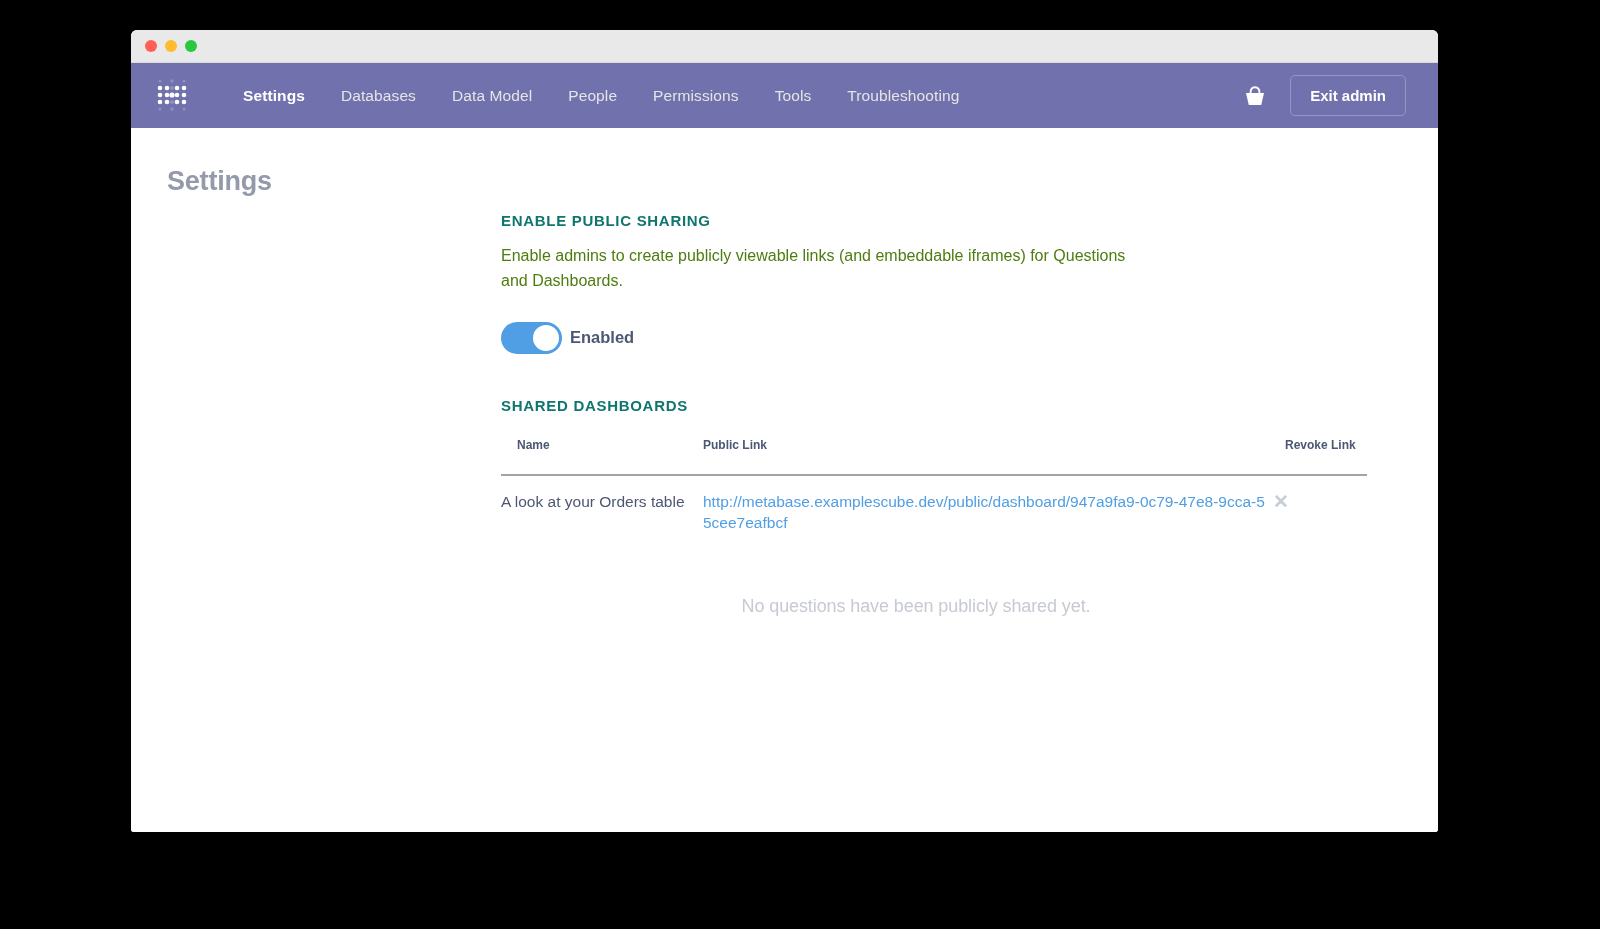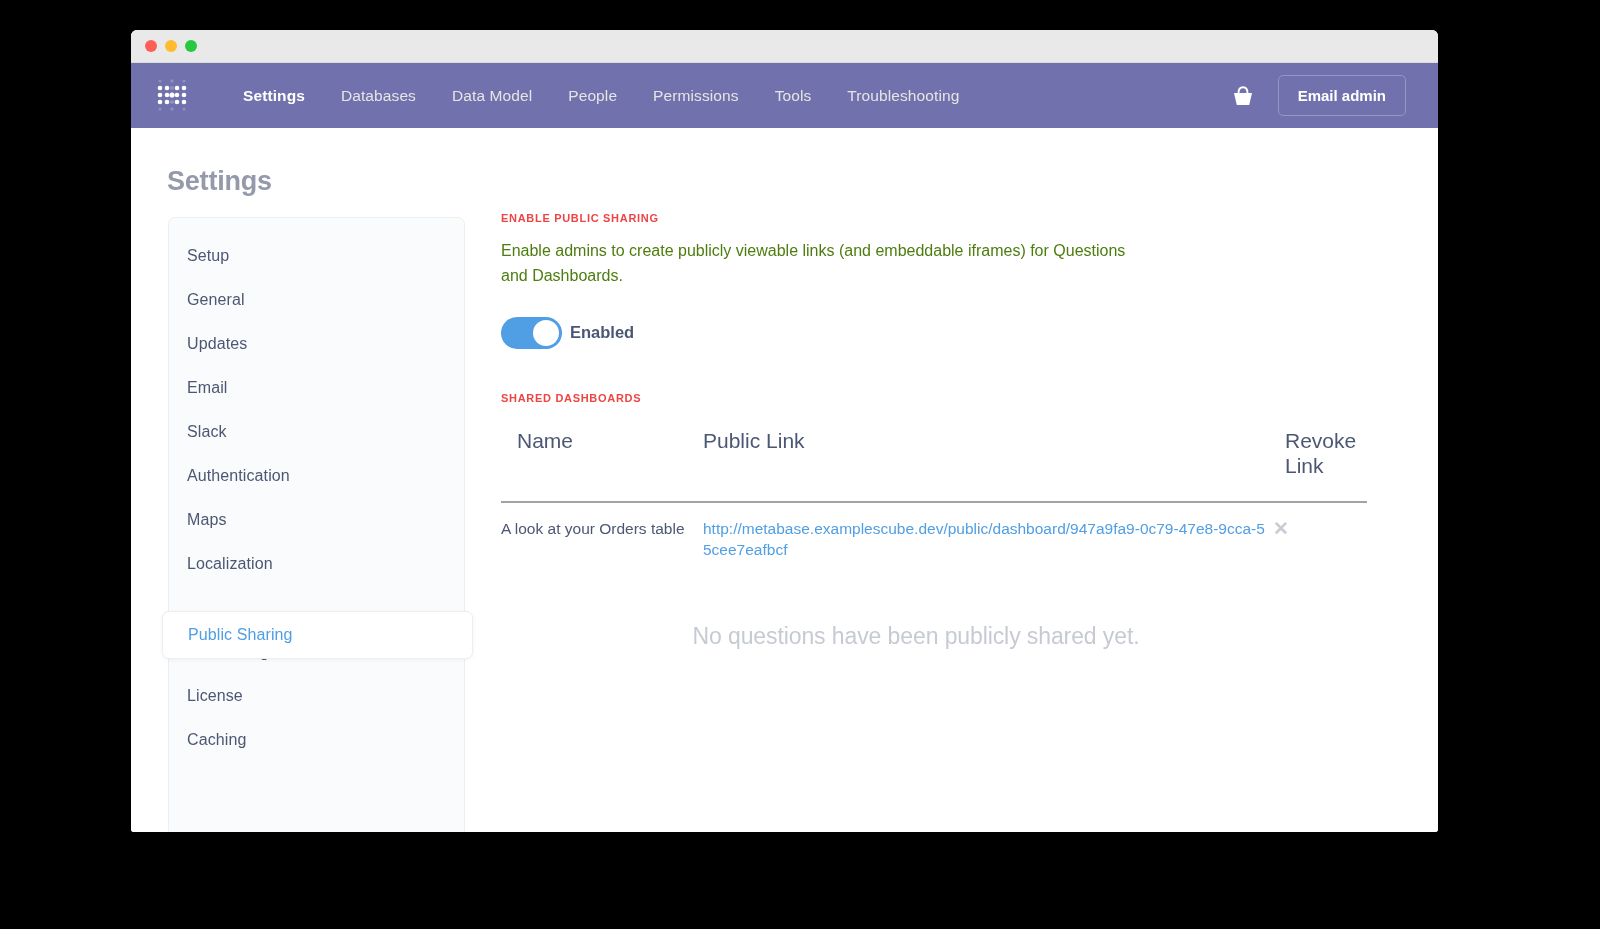--- a/index.html
+++ b/index.html
@@ -152,23 +152,23 @@
 
   
   .content {
     position: absolute;
     left: 370px;
     top: 84px;
     width: 880px;
   }
 
   .section-label {
-    font-size: 11px;
-    font-weight: bold;
-    color: #ef4444;
+    font-size: 15px;
+    font-weight: bold;
+    color: #0f766e;
     letter-spacing: 0.7px;
     text-transform: uppercase;
   }
 
   .section-desc {
     font-size: 16px;
     color: #4d7c0f;
     line-height: 1.55;
     margin-top: 15px;
     max-width: 632px;
@@ -207,22 +207,22 @@
   .block-2 { margin-top: 43px; }
 
   table.shared {
     width: 866px;
     border-collapse: collapse;
     margin-top: 24px;
     table-layout: fixed;
   }
   table.shared th {
     text-align: left;
-    font-size: 21px;
-    font-weight: normal;
+    font-size: 12px;
+    font-weight: bold;
     color: #4c5773;
     padding: 0 0 22px 0;
     vertical-align: top;
     line-height: 1.22;
   }
   table.shared th.col-name  { width: 202px; padding-left: 16px; }
   table.shared th.col-link  { width: 570px; }
   table.shared th.col-rev   { width: 94px; padding-left: 12px; }
 
   table.shared td {
@@ -246,21 +246,21 @@
     font-size: 19px;
     font-weight: bold;
     cursor: pointer;
     display: inline-block;
     line-height: 1;
   }
 
   .block-3 { margin-top: 46px; }
 
   .empty-msg {
-    font-size: 23px;
+    font-size: 18px;
     color: #c6cad2;
     text-align: center;
     margin-top: 42px;
     padding-right: 50px;
     letter-spacing: -0.1px;
   }
 </style>
 </head>
 <body>
 
@@ -310,44 +310,28 @@
       <a class="nav-link" href="#">Permissions</a>
       <a class="nav-link" href="#">Tools</a>
       <a class="nav-link" href="#">Troubleshooting</a>
     </div>
 
     <div class="nav-right">
       <svg class="basket-icon" viewBox="0 0 26 24">
         <path d="M4 9 L22 9 L19.2 21 L6.8 21 Z" fill="#ffffff"></path>
         <path d="M8.5 9 C8.5 5.4 10.4 3.2 13 3.2 C15.6 3.2 17.5 5.4 17.5 9" fill="none" stroke="#ffffff" stroke-width="1.9" stroke-linecap="round"></path>
       </svg>
-      <button class="exit-admin">Email admin</button>
+      <button class="exit-admin">Exit admin</button>
     </div>
   </div>
 
   <div class="page">
 
     <div class="page-title">Settings</div>
 
-    <div class="sidebar">
-      <a class="side-item" href="#">Setup</a>
-      <a class="side-item" href="#">General</a>
-      <a class="side-item" href="#">Updates</a>
-      <a class="side-item" href="#">Email</a>
-      <a class="side-item" href="#">Slack</a>
-      <a class="side-item" href="#">Authentication</a>
-      <a class="side-item" href="#">Maps</a>
-      <a class="side-item" href="#">Localization</a>
-      <a class="side-item" href="#" style="visibility:hidden">Public Sharing</a>
-      <a class="side-item" href="#">Embedding</a>
-      <a class="side-item" href="#">License</a>
-      <a class="side-item" href="#">Caching</a>
-
-      <a class="side-item active" href="#">Public Sharing</a>
-    </div>
 
     <div class="content">
 
       <div>
         <div class="section-label">ENABLE PUBLIC SHARING</div>
         <div class="section-desc">Enable admins to create publicly viewable links (and embeddable iframes) for Questions and Dashboards.</div>
 
         <div class="toggle-row">
           <div class="toggle">
             <div class="knob"></div>

